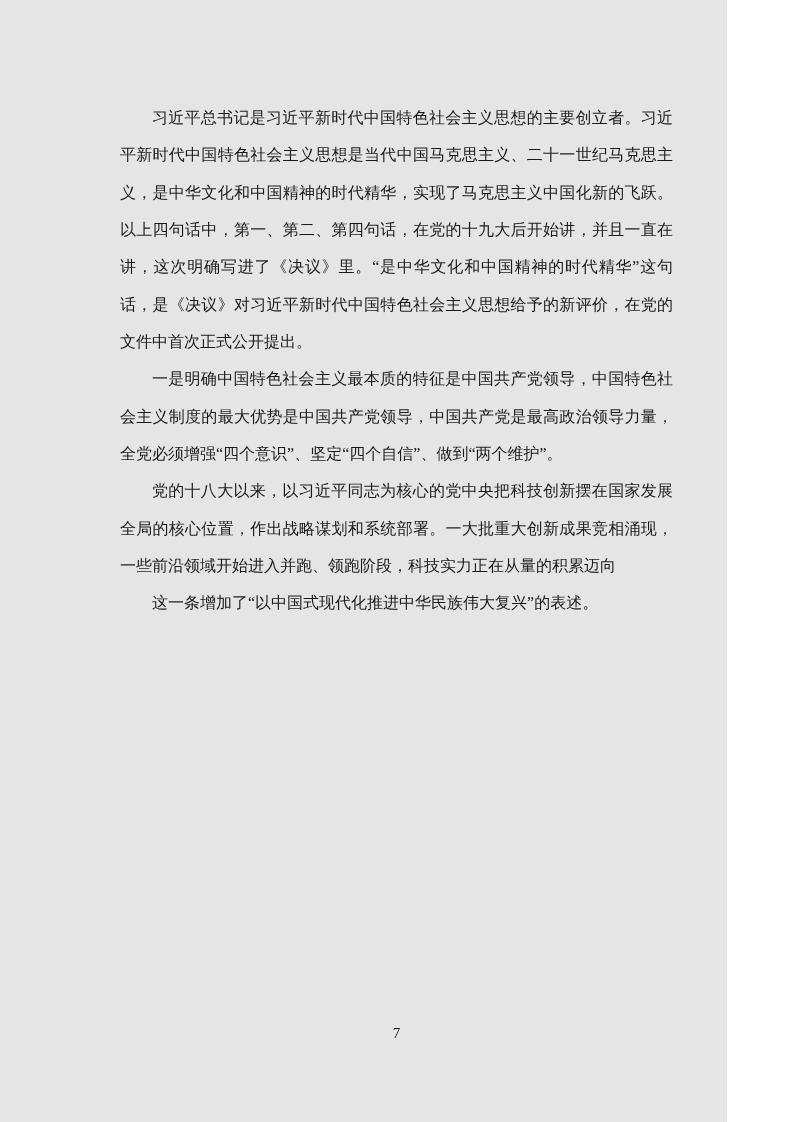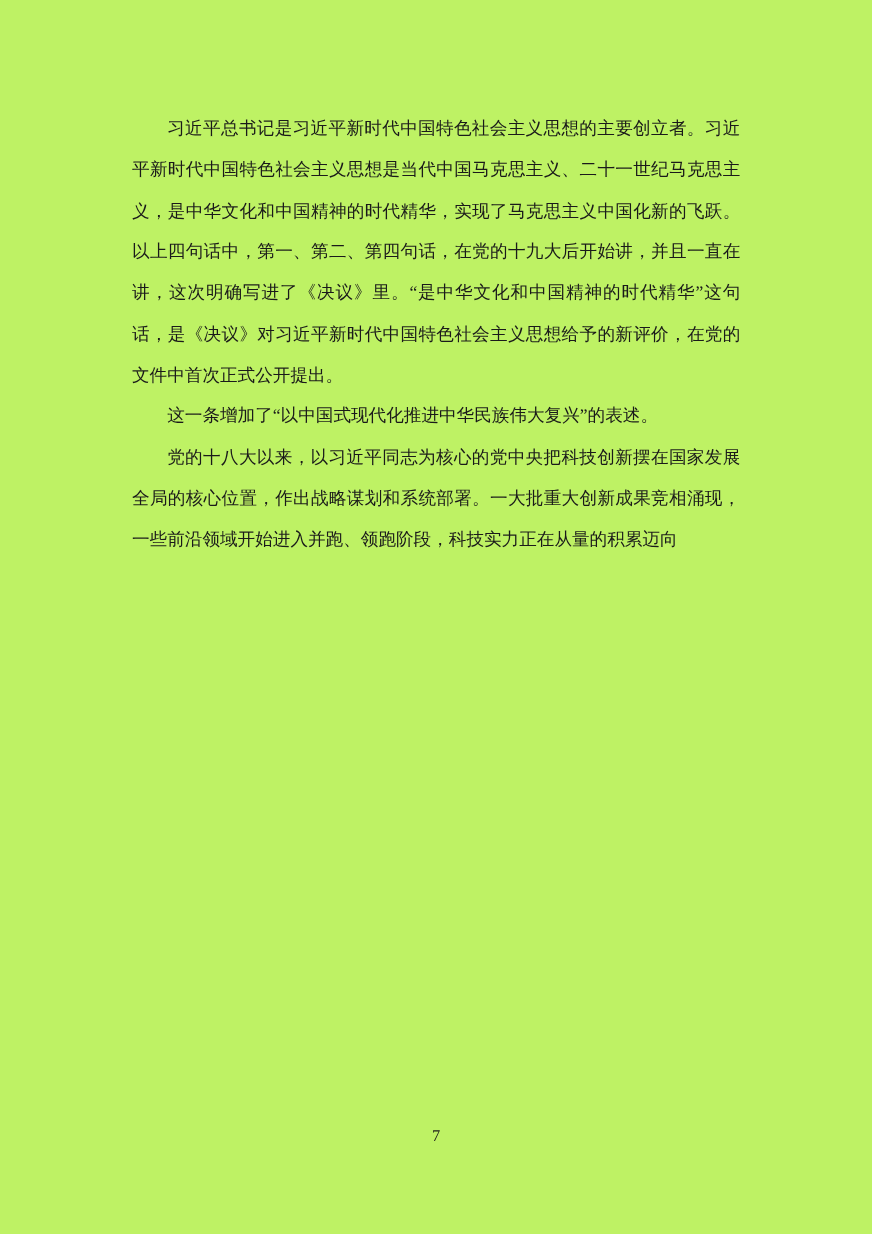--- a/index.html
+++ b/index.html
@@ -12,23 +12,23 @@
     height: 1122px;
     position: relative;
     font-family: "Liberation Serif", serif;
     color: #1a1a1a;
     overflow: hidden;
   }
   .page {
     position: absolute;
     left: 0;
     top: 0;
-    width: 793px;
+    width: 727px;
     height: 1122px;
-    background: #bef264;
+    background: #e5e5e5;
   }
   .content {
     position: absolute;
     left: 120px;
     top: 99px;
     width: 553px;
   }
   .content p {
     margin: 0;
     padding: 0;
@@ -49,19 +49,20 @@
     line-height: 22px;
     color: #1a1a1a;
   }
 </style>
 </head>
 <body>
 
 <div class="page">
   <div class="content">
     <p>习近平总书记是习近平新时代中国特色社会主义思想的主要创立者。习近平新时代中国特色社会主义思想是当代中国马克思主义、二十一世纪马克思主义，是中华文化和中国精神的时代精华，实现了马克思主义中国化新的飞跃。以上四句话中，第一、第二、第四句话，在党的十九大后开始讲，并且一直在讲，这次明确写进了《决议》里。“是中华文化和中国精神的时代精华”这句话，是《决议》对习近平新时代中国特色社会主义思想给予的新评价，在党的文件中首次正式公开提出。</p>
+    <p>一是明确中国特色社会主义最本质的特征是中国共产党领导，中国特色社会主义制度的最大优势是中国共产党领导，中国共产党是最高政治领导力量，全党必须增强“四个意识”、坚定“四个自信”、做到“两个维护”。</p>
+    <p>党的十八大以来，以习近平同志为核心的党中央把科技创新摆在国家发展全局的核心位置，作出战略谋划和系统部署。一大批重大创新成果竞相涌现，一些前沿领域开始进入并跑、领跑阶段，科技实力正在从量的积累迈向</p>
     <p>这一条增加了“以中国式现代化推进中华民族伟大复兴”的表述。</p>
-    <p>党的十八大以来，以习近平同志为核心的党中央把科技创新摆在国家发展全局的核心位置，作出战略谋划和系统部署。一大批重大创新成果竞相涌现，一些前沿领域开始进入并跑、领跑阶段，科技实力正在从量的积累迈向</p>
   </div>
   <div class="footer">
     <span>7</span>
   </div>
 </div>
 
 </body></html>

